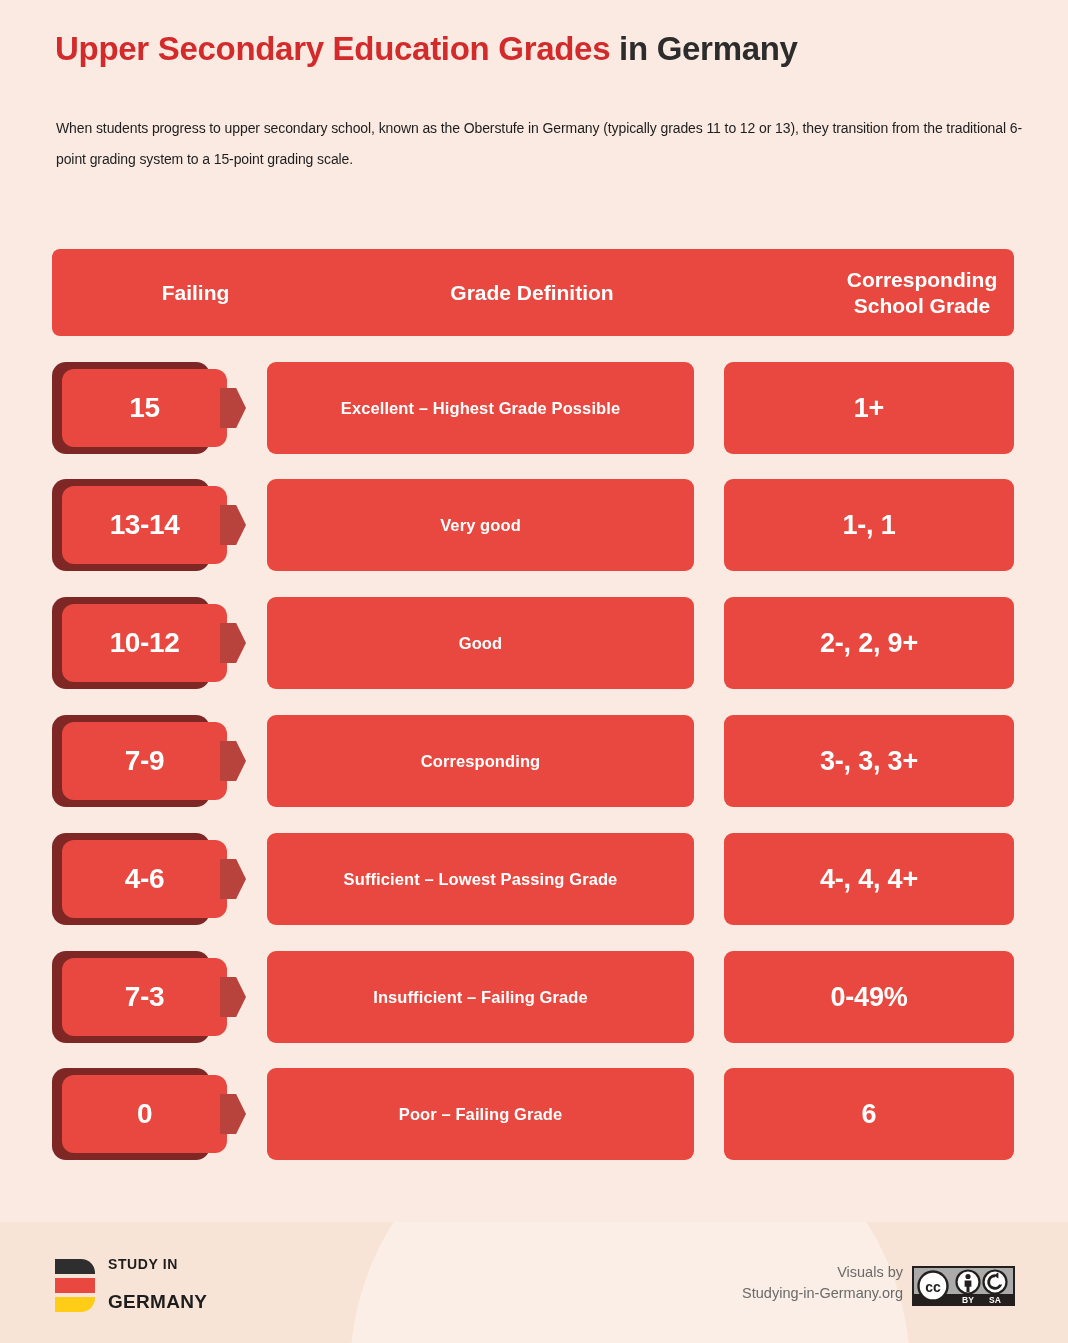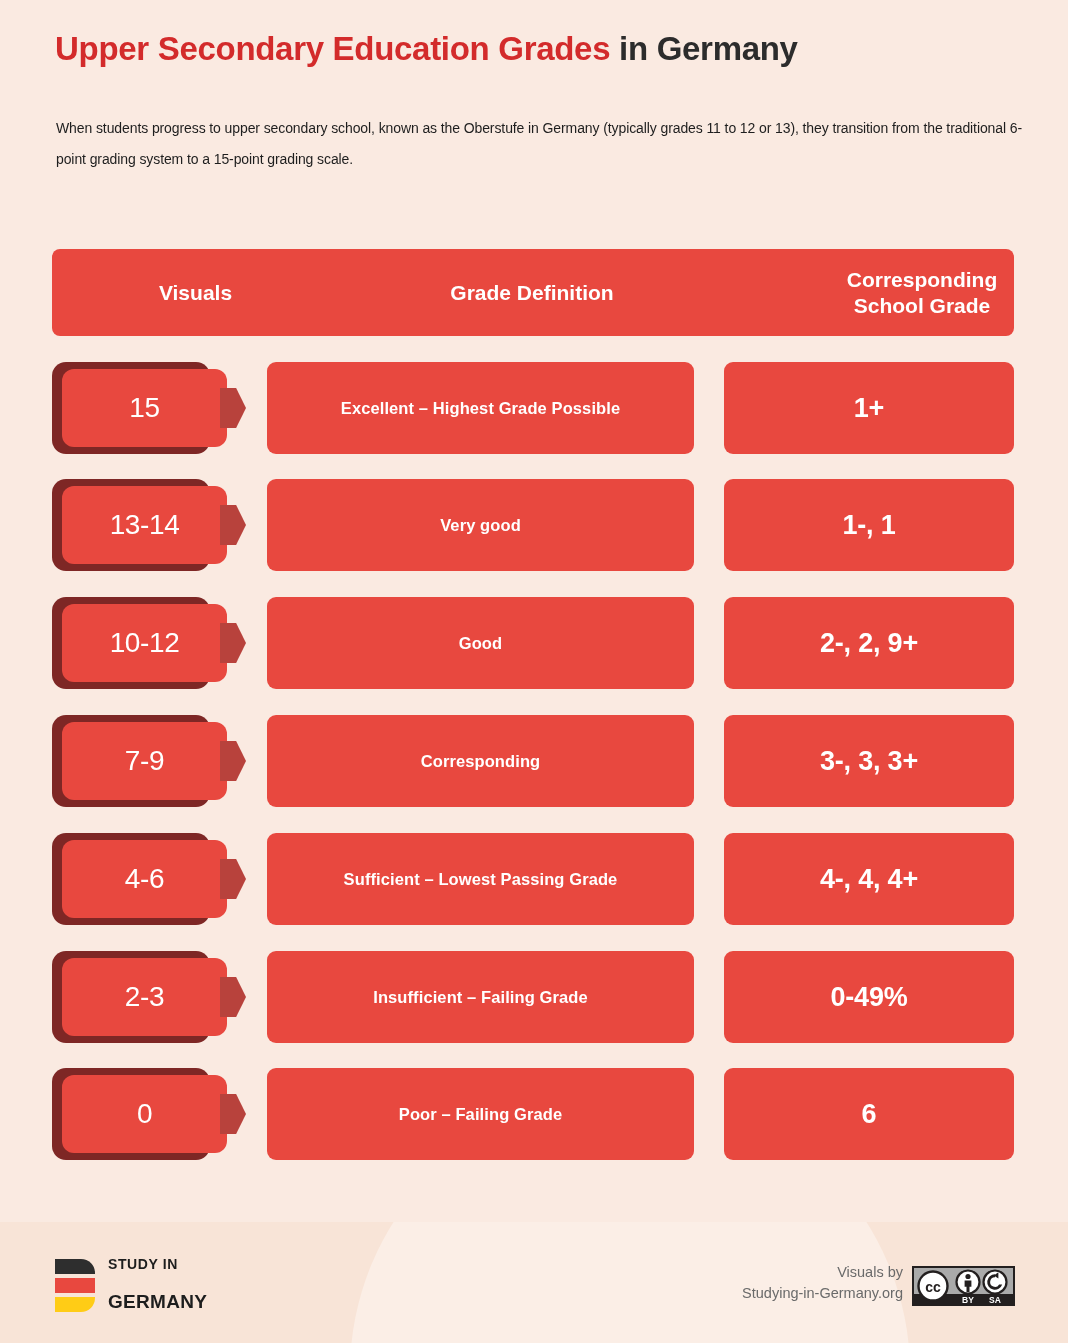--- a/index.html
+++ b/index.html
@@ -106,21 +106,21 @@
     height: 78px;
     background: #e8483f;
     border-radius: 12px;
     display: flex;
     align-items: center;
     justify-content: center;
   }
   .badge-front span {
     color: #ffffff;
     font-size: 28px;
-    font-weight: normal;
+    font-weight: bold;
     letter-spacing: -0.4px;
   }
   .badge-tab {
     position: absolute;
     left: 168px;
     top: 50%;
     transform: translateY(-50%);
     width: 26px;
     height: 40px;
     background: #b8423c;
@@ -254,21 +254,21 @@
 
 <div class="page">
 
   <h1 class="title">
     <span class="accent">Upper Secondary Education Grades</span><span class="dark"> in Germany</span>
   </h1>
 
   <p class="subtitle">When students progress to upper secondary school, known as the Oberstufe in Germany (typically grades 11 to 12 or 13), they transition from the traditional 6-point grading system to a 15-point grading scale.</p>
 
   <div class="table-header">
-    <div class="th th-points">Visuals</div>
+    <div class="th th-points">Failing</div>
     <div class="th th-def">Grade Definition</div>
     <div class="th th-grade">
       <span>Corresponding</span><br>
       <span>School Grade</span>
     </div>
   </div>
 
   <div class="row" style="top:362px">
     <div class="badge">
       <div class="badge-back"></div>
@@ -346,21 +346,21 @@
       </div>
     <div class="cell-grade">
         <span>4-, 4, 4+</span>
       </div>
   </div>
 
   <div class="row" style="top:951px">
     <div class="badge">
       <div class="badge-back"></div>
       <div class="badge-front">
-          <span>2-3</span>
+          <span>7-3</span>
         </div>
       <div class="badge-tab"></div>
     </div>
     <div class="cell-def">
         <span>Insufficient – Failing Grade</span>
       </div>
     <div class="cell-grade">
         <span>0-49%</span>
       </div>
   </div>

